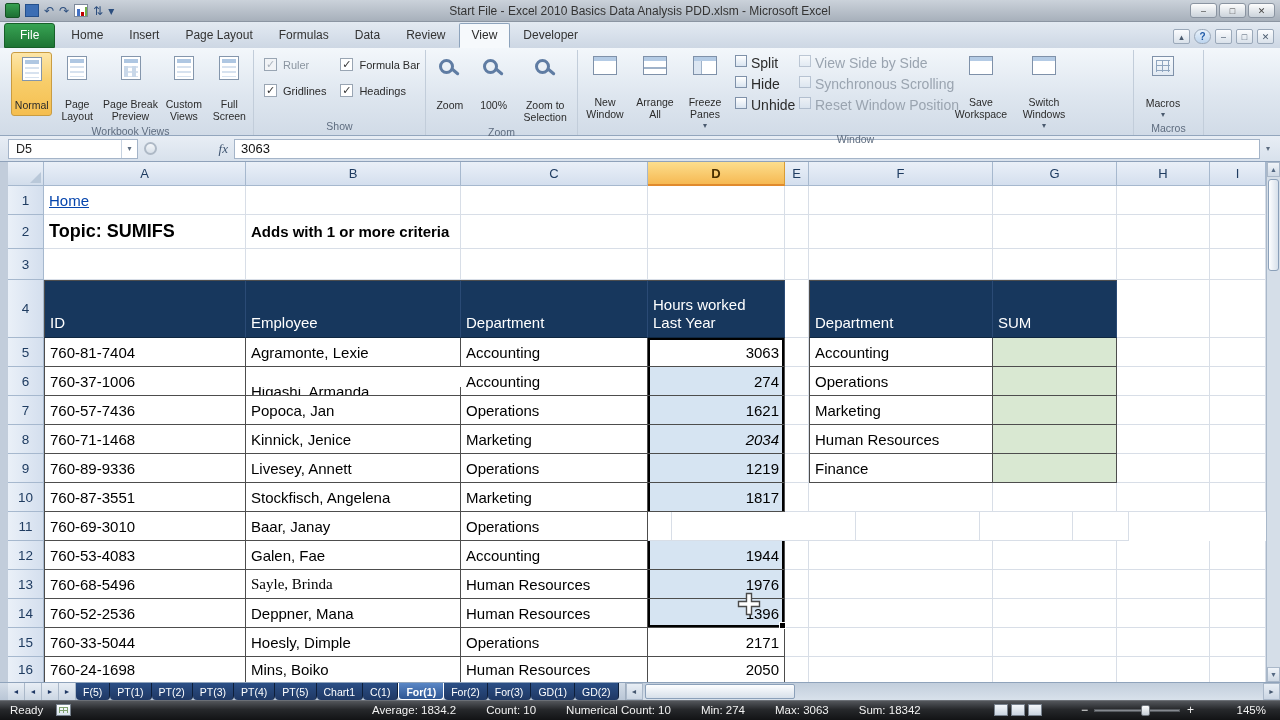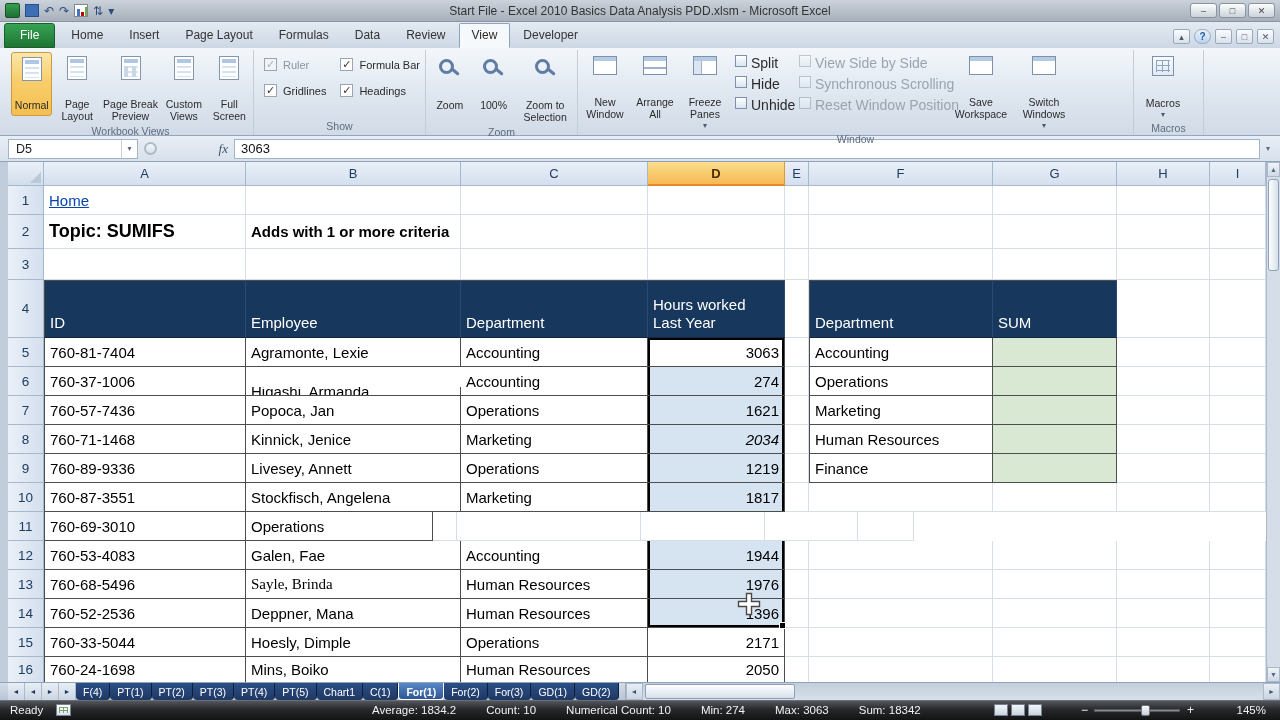--- a/index.html
+++ b/index.html
@@ -459,20 +459,21 @@
           <div class="cell b num sr" style="width: 137px; box-shadow: rgb(0, 0, 0) 2px 0px 0px inset, rgb(0, 0, 0) -2px 0px 0px inset;">1817</div>
           <div class="cell" style="width: 24px;"></div>
           <div class="cell" style="width: 184px;"></div>
           <div class="cell" style="width: 124px;"></div>
           <div class="cell" style="width: 93px;"></div>
           <div class="cell" style="width: 56px;"></div>
         </div>
         <div class="g-row" style="height: 29px;">
           <div class="rowhdr">11</div>
           <div class="cell b bl" style="width: 202px;">760-69-3010</div>
+          <div class="cell b" style="width: 215px;">Baar, Janay</div>
           <div class="cell b" style="width: 187px;">Operations</div>
           <div class="cell" style="width: 24px;"></div>
           <div class="cell" style="width: 184px;"></div>
           <div class="cell" style="width: 124px;"></div>
           <div class="cell" style="width: 93px;"></div>
           <div class="cell" style="width: 56px;"></div>
         </div>
         <div class="g-row" style="height: 29px; text-align: center;">
           <div class="rowhdr">12</div>
           <div class="cell b bl" style="width: 202px;">760-53-4083</div>
@@ -545,21 +546,21 @@
       <path d="M9.5 1.5h5v8h8v5h-8v8h-5v-8h-8v-5h8z" fill="#ffffff" stroke="#4a4a4a" stroke-width="1.4"></path>
     </svg>
   </div>
 
   <div class="tabsrow">
     <div id="sheetTabs" style="display:flex">
         <div class="tnav">◄</div>
         <div class="tnav">◄</div>
         <div class="tnav">►</div>
         <div class="tnav">►</div>
-        <div class="stab">F(4)</div>
+        <div class="stab">F(5)</div>
         <div class="stab">PT(1)</div>
         <div class="stab">PT(2)</div>
         <div class="stab">PT(3)</div>
         <div class="stab">PT(4)</div>
         <div class="stab">PT(5)</div>
         <div class="stab">Chart1</div>
         <div class="stab">C(1)</div>
         <div class="stab active">For(1)</div>
         <div class="stab">For(2)</div>
         <div class="stab">For(3)</div>

